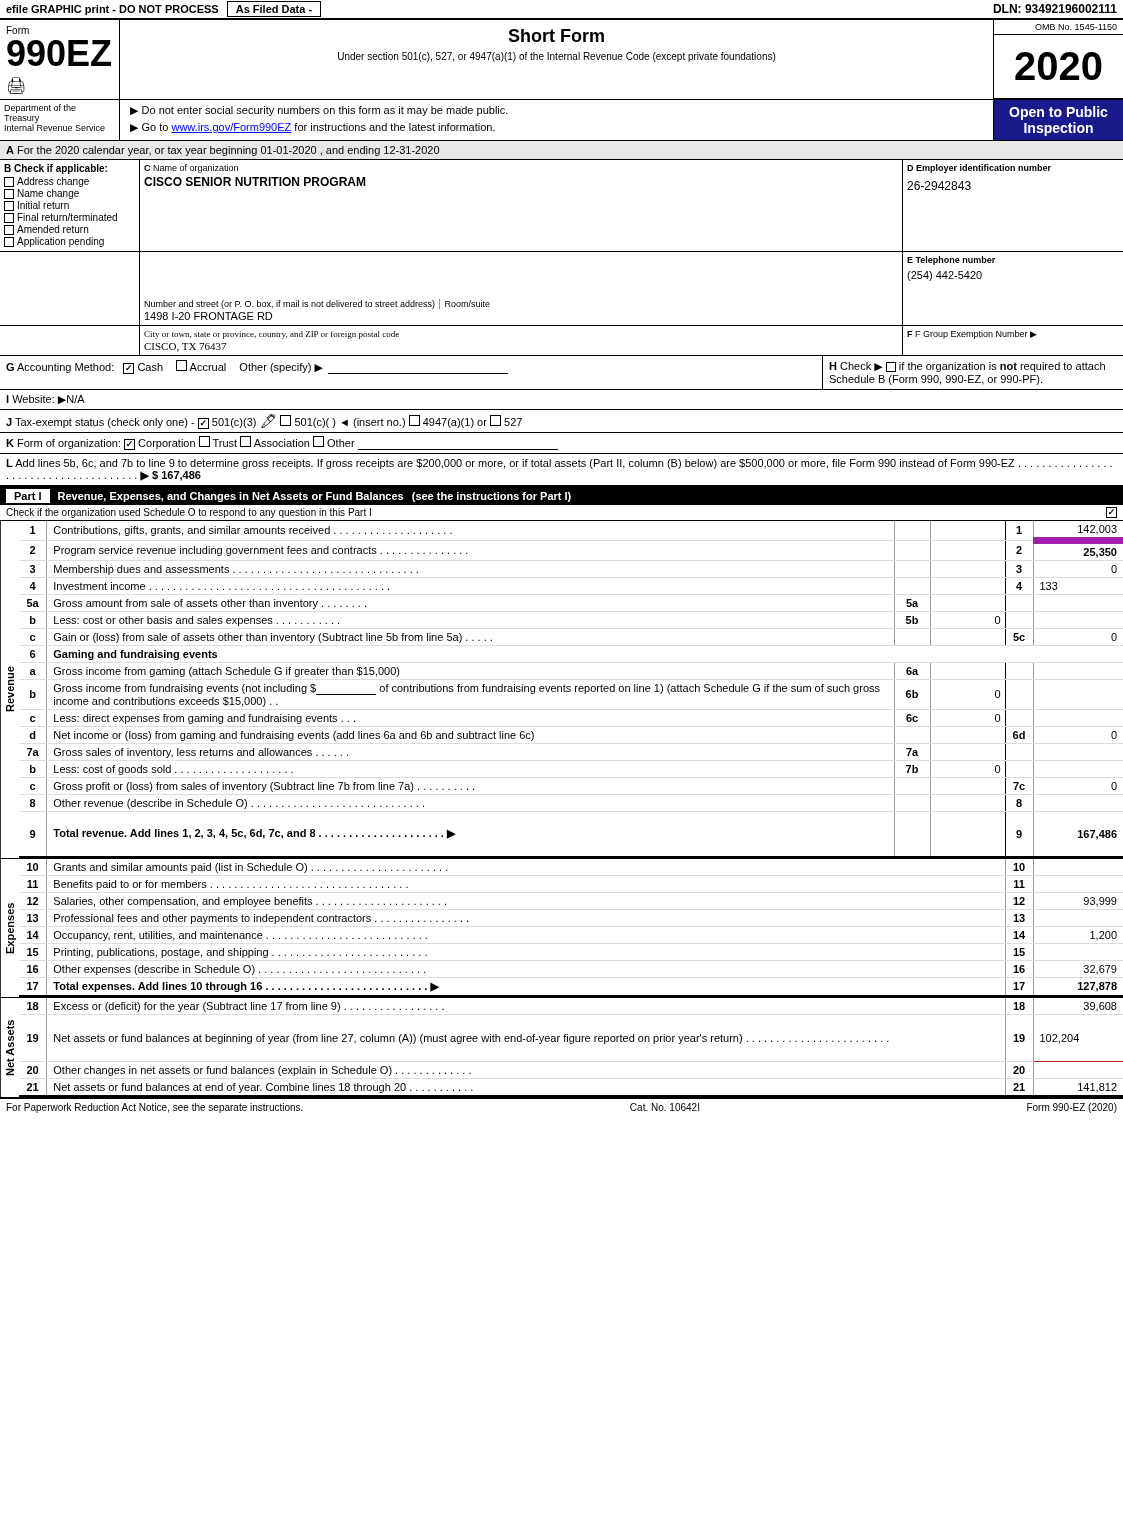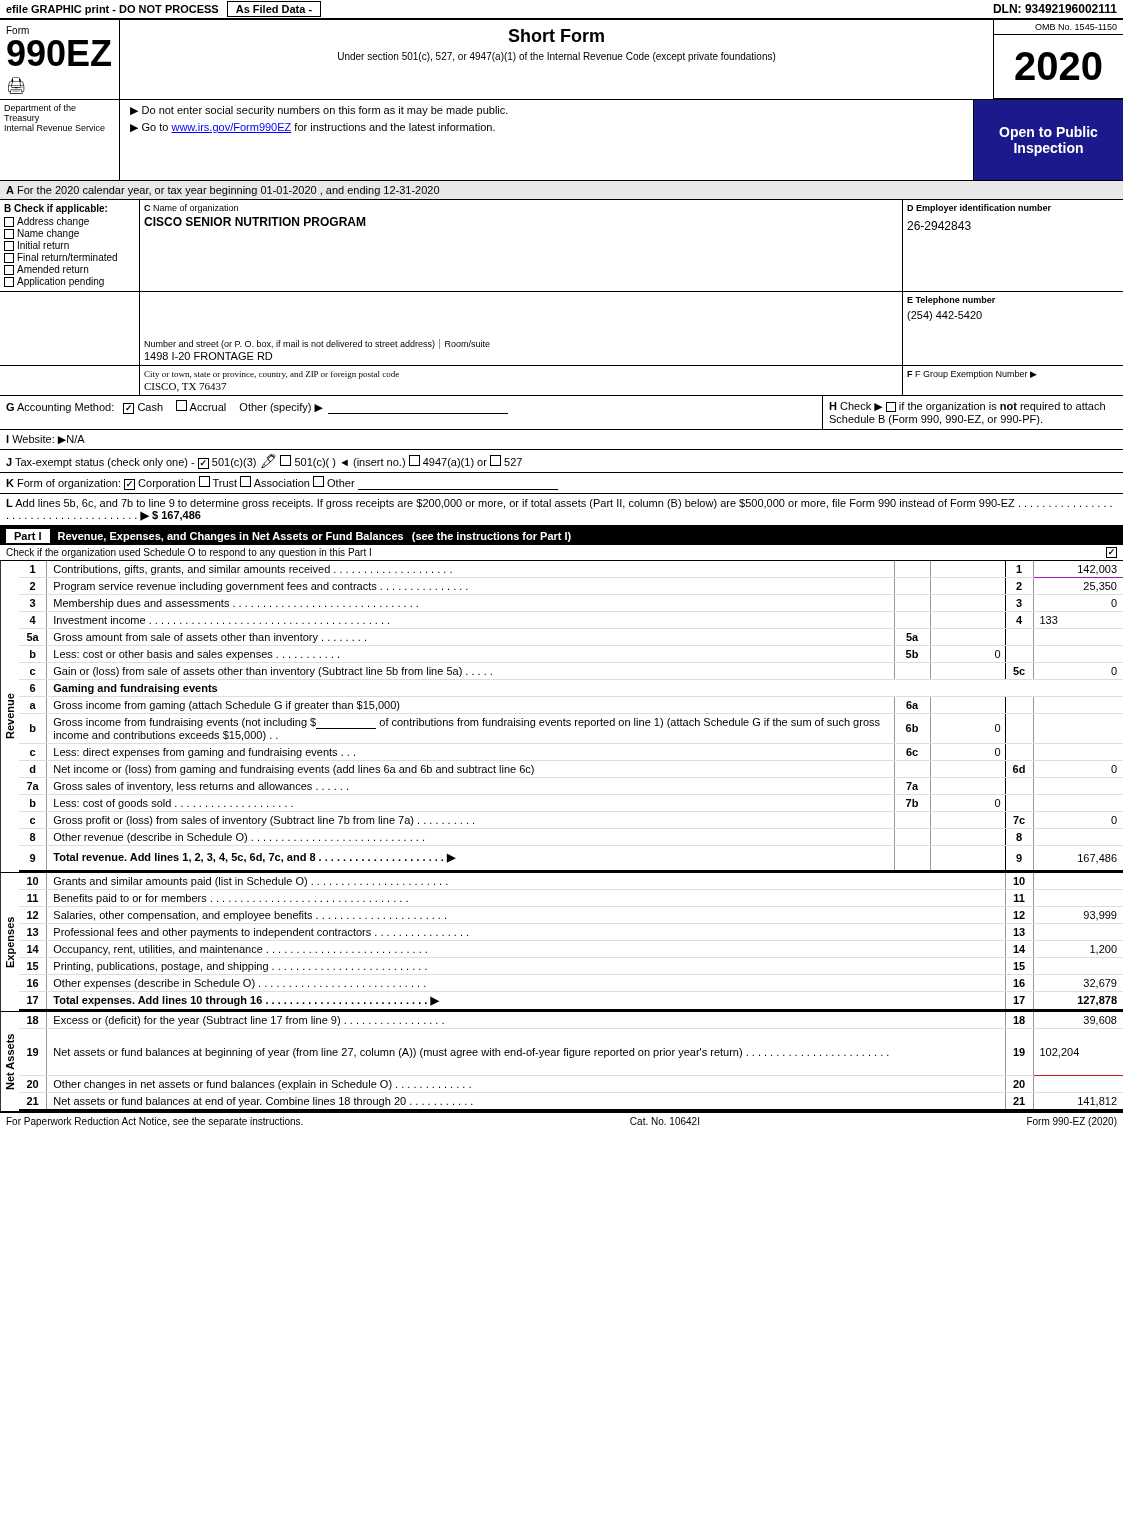--- a/index.html
+++ b/index.html
@@ -79,21 +79,21 @@
 <div style="display:flex;border-bottom:1px solid #000;">
   <div style="width:120px;border-right:1px solid #000;padding:3px 4px;font-size:9px;">
     <div>Department of the</div>
     <div>Treasury</div>
     <div>Internal Revenue Service</div>
   </div>
   <div style="flex:1;padding:4px 10px;">
     <div style="margin-bottom:4px;font-size:11px;">▶ Do not enter social security numbers on this form as it may be made public.</div>
     <div style="font-size:11px;">▶ Go to <a href="#">www.irs.gov/Form990EZ</a> for instructions and the latest information.</div>
   </div>
-  <div style="width:150px;border-left:1px solid #000;background:#1a1a8c;color:white;display:flex;align-items:center;justify-content:center;text-align:center;font-size:14px;font-weight:bold;padding:24px;">Open to Public Inspection</div>
+  <div style="width:130px;border-left:1px solid #000;background:#1a1a8c;color:white;display:flex;align-items:center;justify-content:center;text-align:center;font-size:14px;font-weight:bold;padding:4px;">Open to Public Inspection</div>
 </div>
 
 <div style="border-bottom:1px solid #000;padding:3px 6px;background:#e8e8e8;font-size:11px;">
   <strong>A</strong> <span>For the 2020 calendar year, or tax year beginning 01-01-2020 , and ending 12-31-2020</span>
 </div>
 
 <div style="display:flex;border-bottom:1px solid #000;">
 
   <div style="width:140px;border-right:1px solid #000;padding:3px 4px;font-size:10px;">
     <div style="font-weight:bold;margin-bottom:2px;"><strong>B</strong> <span>Check if applicable:</span></div>
@@ -231,30 +231,30 @@
   <div style="writing-mode:vertical-rl;transform:rotate(180deg);font-size:11px;font-weight:bold;border-right:1px solid #000;padding:2px 3px;display:flex;align-items:center;justify-content:center;min-width:18px;">Revenue</div>
   <table style="width:100%;border-collapse:collapse;font-size:11px;">
     <tbody>
 
       <tr>
         <td style="width:28px;text-align:center;font-weight:bold;border-right:1px solid #999;border-bottom:1px solid #ddd;padding:2px 4px;">1</td>
         <td style="border-bottom:1px solid #ddd;padding:2px 6px;">Contributions, gifts, grants, and similar amounts received . . . . . . . . . . . . . . . . . . . .</td>
         <td style="width:36px;border-left:1px solid #999;border-right:1px solid #999;border-bottom:1px solid #ddd;text-align:center;padding:2px;"></td>
         <td style="width:75px;border-right:1px solid #000;border-bottom:1px solid #ddd;text-align:right;padding:2px 4px;"></td>
         <td style="width:28px;text-align:center;font-weight:bold;border-right:1px solid #999;border-bottom:1px solid #ddd;padding:2px;">1</td>
-        <td style="width:90px;text-align:right;padding:2px 6px;border-bottom:1px solid #a21caf;">142,003</td>
+        <td style="width:90px;text-align:right;padding:2px 6px;border-bottom:7px solid #a21caf;">142,003</td>
       </tr>
 
       <tr>
         <td style="width:28px;text-align:center;font-weight:bold;border-right:1px solid #999;border-bottom:1px solid #ddd;padding:2px 4px;">2</td>
         <td style="border-bottom:1px solid #ddd;padding:2px 6px;">Program service revenue including government fees and contracts . . . . . . . . . . . . . . .</td>
         <td style="width:36px;border-left:1px solid #999;border-right:1px solid #999;border-bottom:1px solid #ddd;"></td>
         <td style="width:75px;border-right:1px solid #000;border-bottom:1px solid #ddd;"></td>
         <td style="width:28px;text-align:center;font-weight:bold;border-right:1px solid #999;border-bottom:1px solid #ddd;padding:2px;">2</td>
-        <td style="width:90px;text-align:right;padding:2px 6px;border-bottom:1px solid #ddd;">25,350</td>
+        <td style="width:90px;text-align:right;padding:2px 6px;border-bottom:1px solid #ddd;font-weight:bold;">25,350</td>
       </tr>
 
       <tr>
         <td style="width:28px;text-align:center;font-weight:bold;border-right:1px solid #999;border-bottom:1px solid #ddd;padding:2px 4px;">3</td>
         <td style="border-bottom:1px solid #ddd;padding:2px 6px;">Membership dues and assessments . . . . . . . . . . . . . . . . . . . . . . . . . . . . . . .</td>
         <td style="width:36px;border-left:1px solid #999;border-right:1px solid #999;border-bottom:1px solid #ddd;"></td>
         <td style="width:75px;border-right:1px solid #000;border-bottom:1px solid #ddd;"></td>
         <td style="width:28px;text-align:center;font-weight:bold;border-right:1px solid #999;border-bottom:1px solid #ddd;padding:2px;">3</td>
         <td style="width:90px;text-align:right;padding:2px 6px;border-bottom:1px solid #ddd;">0</td>
       </tr>
@@ -371,21 +371,21 @@
         <td style="width:28px;text-align:center;font-weight:bold;border-right:1px solid #999;border-bottom:1px solid #ddd;padding:2px;">8</td>
         <td style="width:90px;border-bottom:1px solid #ddd;"></td>
       </tr>
 
       <tr style="border-top:1px solid #000;">
         <td style="width:28px;text-align:center;font-weight:bold;border-right:1px solid #999;border-bottom:2px solid #000;padding:2px 4px;">9</td>
         <td style="border-bottom:2px solid #000;padding:2px 6px;font-weight:bold;">Total revenue. Add lines 1, 2, 3, 4, 5c, 6d, 7c, and 8 . . . . . . . . . . . . . . . . . . . . . ▶</td>
         <td style="width:36px;border-left:1px solid #999;border-right:1px solid #999;border-bottom:2px solid #000;"></td>
         <td style="width:75px;border-right:1px solid #000;border-bottom:2px solid #000;"></td>
         <td style="width:28px;text-align:center;font-weight:bold;border-right:1px solid #999;border-bottom:2px solid #000;padding:2px;">9</td>
-        <td style="width:90px;text-align:right;padding:6px 6px;border-bottom:2px solid #000;font-weight:normal;">167,486</td>
+        <td style="width:90px;text-align:right;padding:16px 6px;border-bottom:2px solid #000;font-weight:bold;">167,486</td>
       </tr>
     </tbody>
   </table>
 </div>
 
 <div style="display:flex;border-top:1px solid #000;">
   <div style="writing-mode:vertical-rl;transform:rotate(180deg);font-size:11px;font-weight:bold;border-right:1px solid #000;padding:2px 3px;display:flex;align-items:center;justify-content:center;min-width:18px;">Expenses</div>
   <table style="width:100%;border-collapse:collapse;font-size:11px;">
     <tbody>
       <tr>

